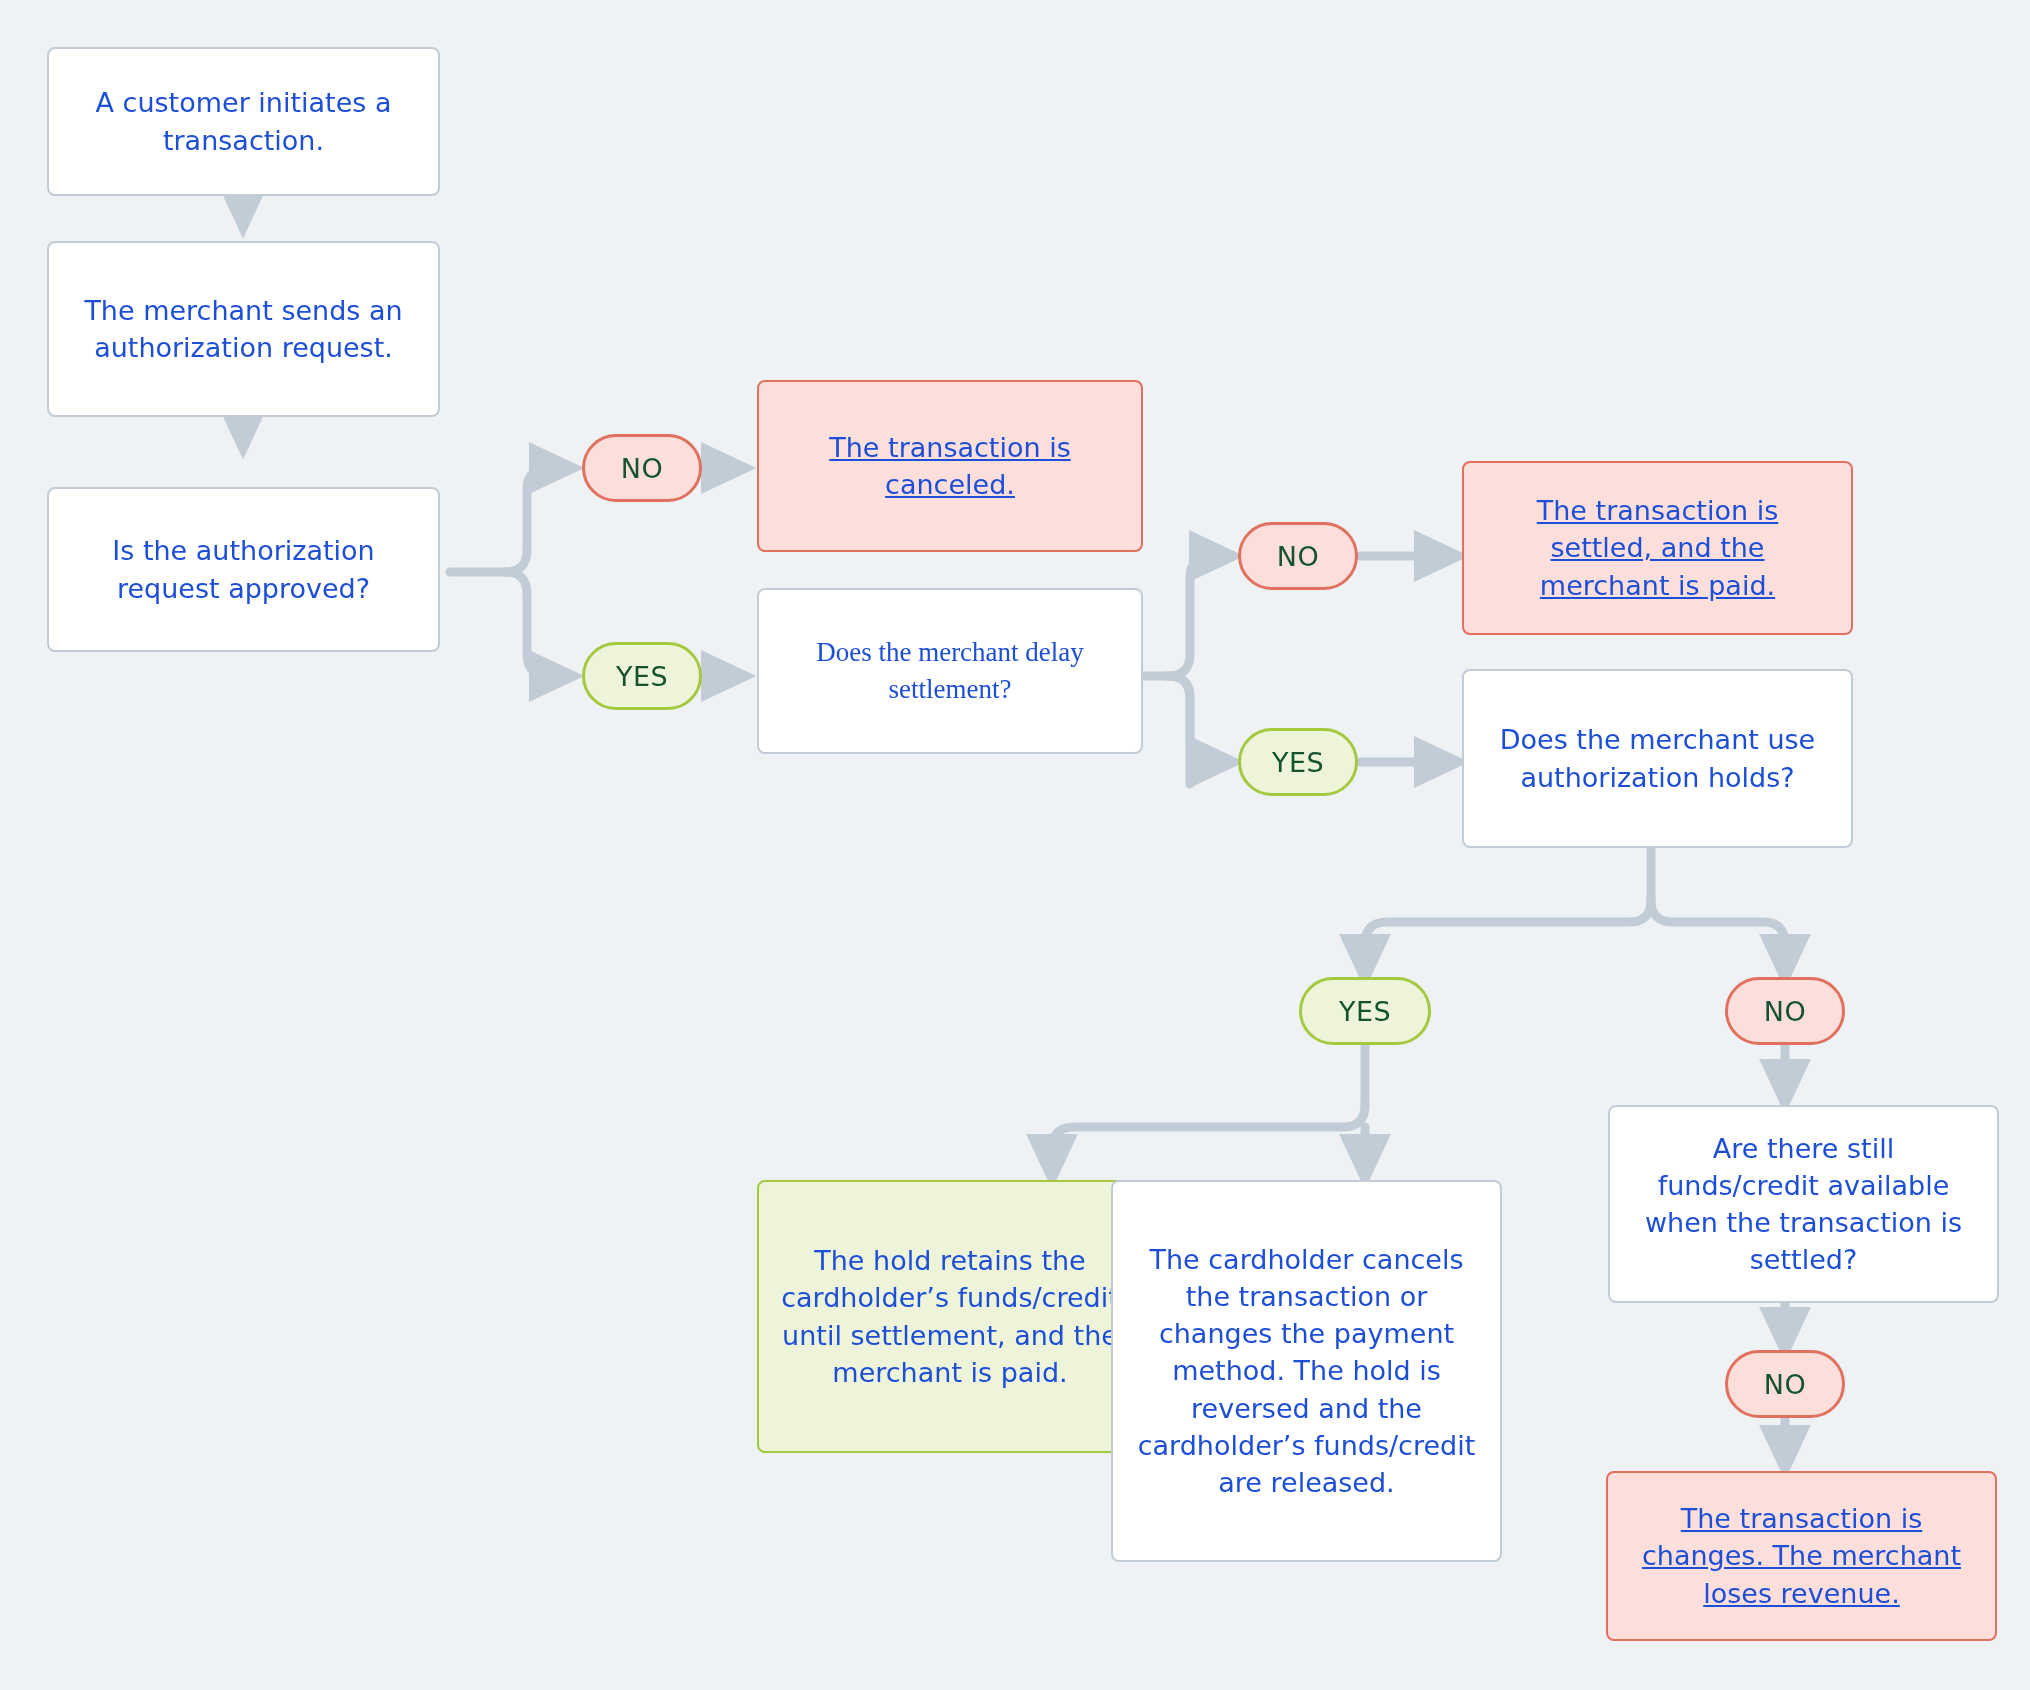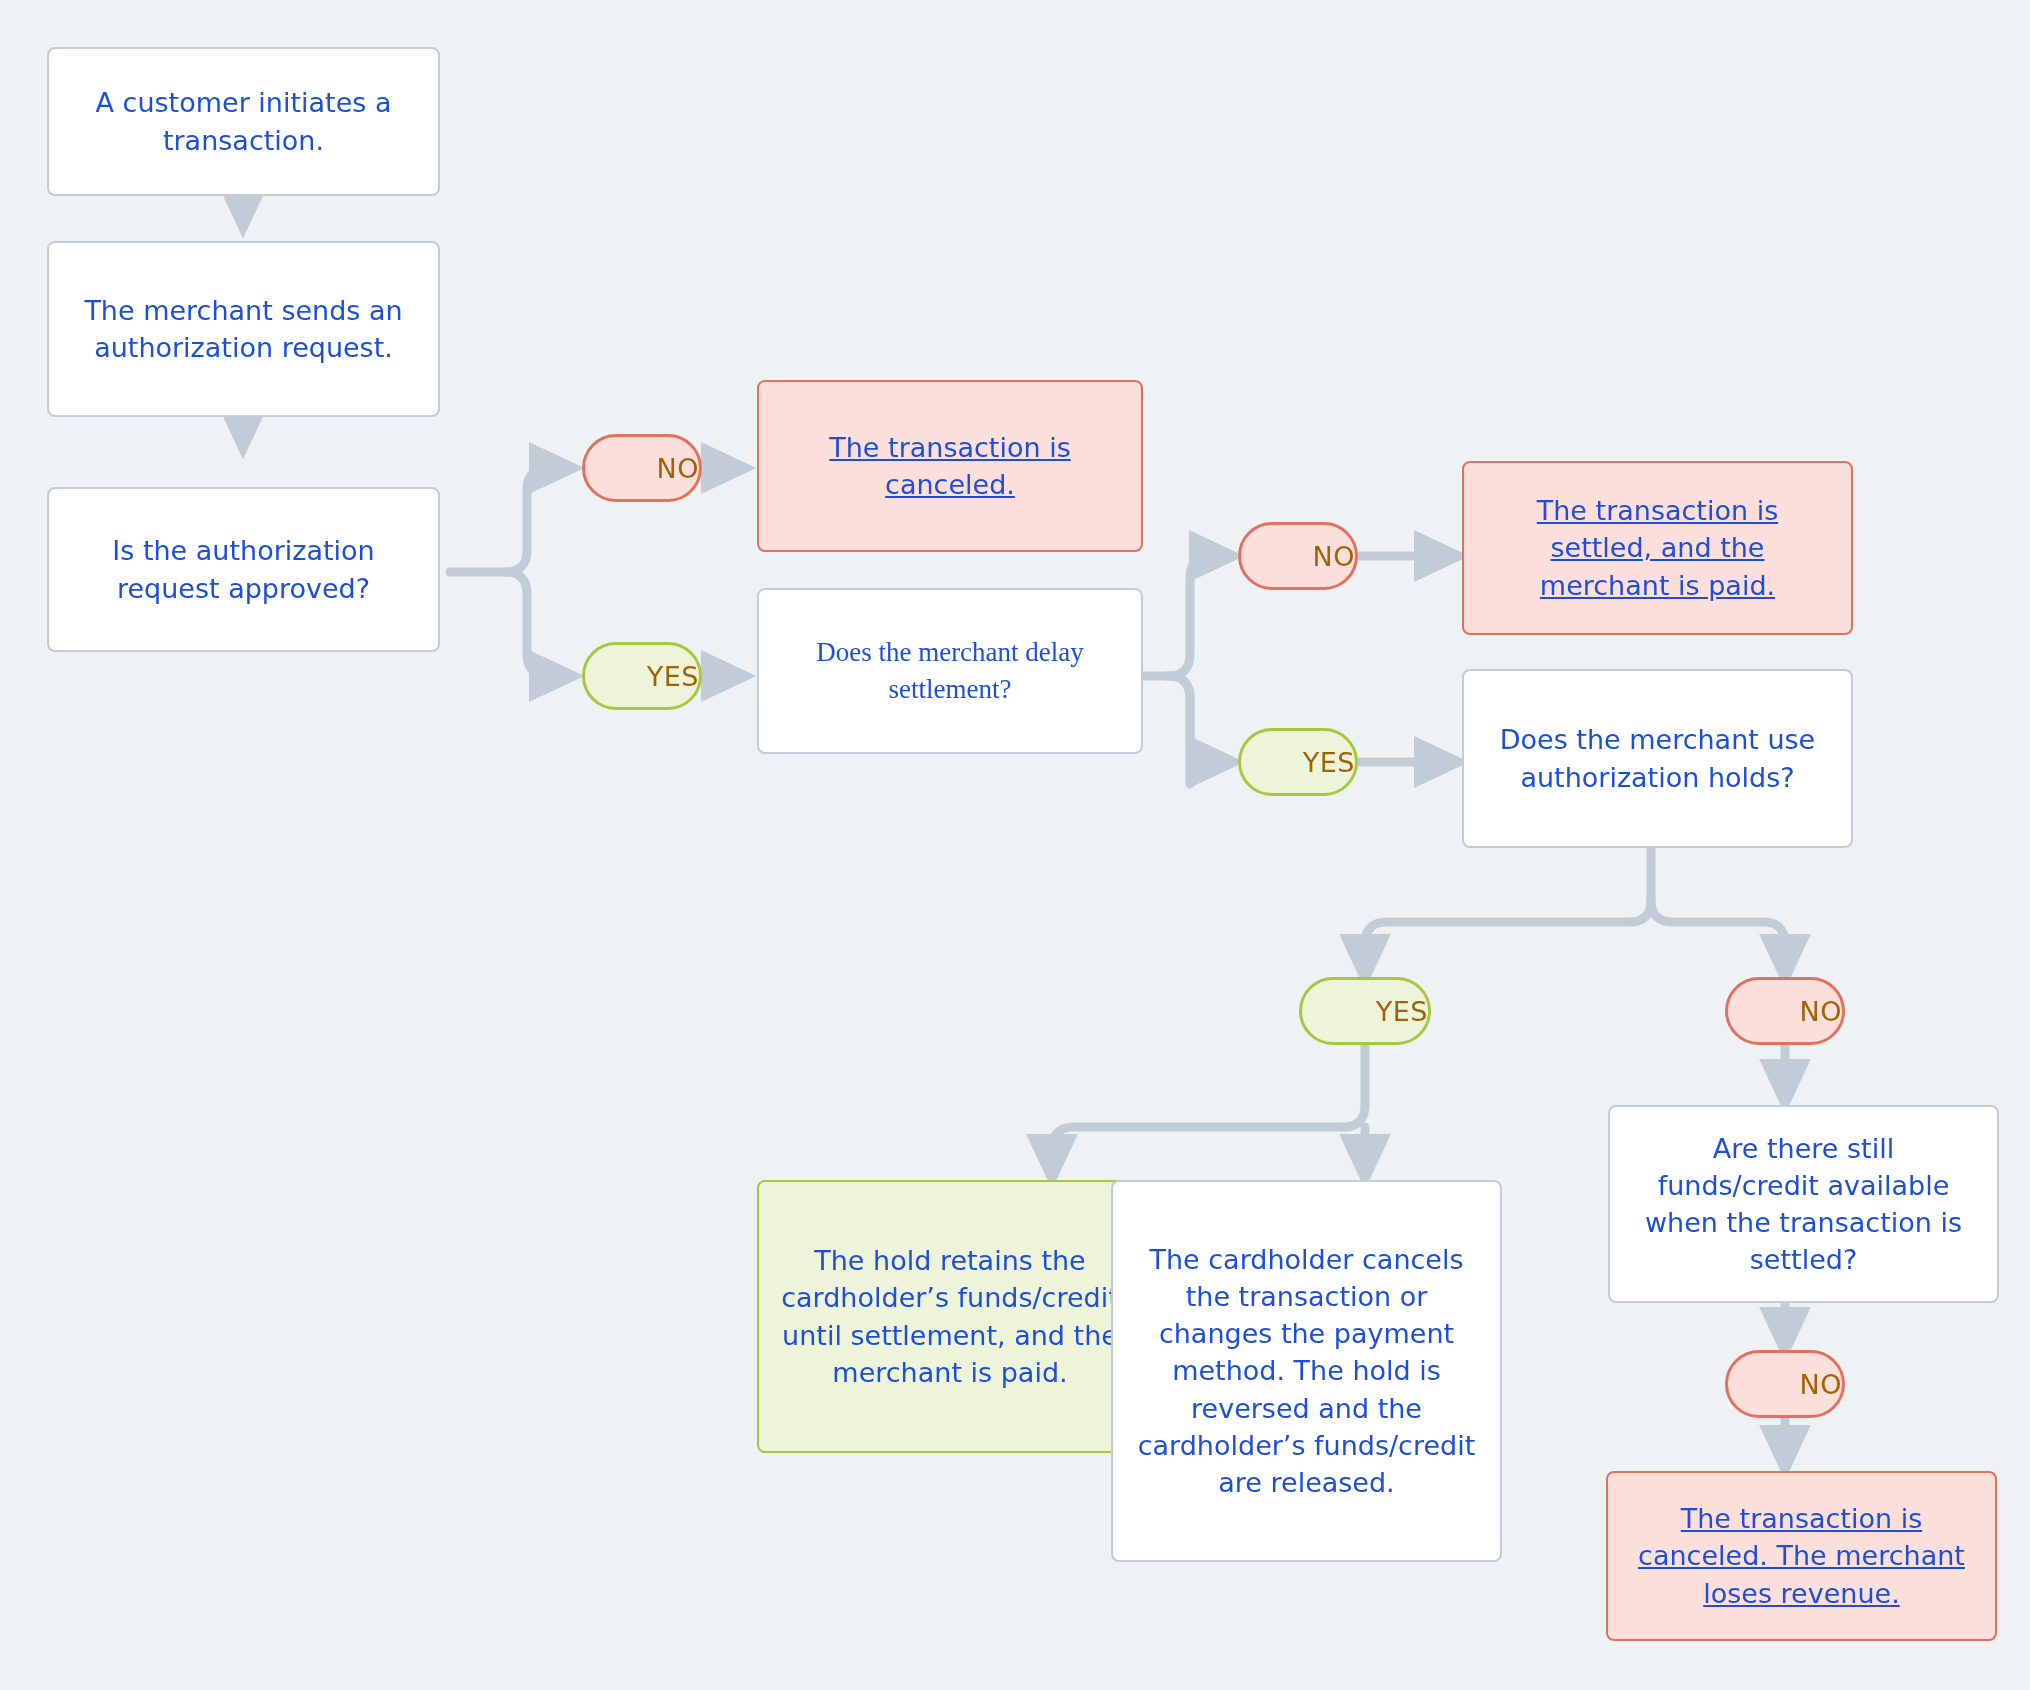--- a/index.html
+++ b/index.html
@@ -46,25 +46,25 @@
   }
   .node.green {
     background: #edf4d9;
     border-color: #a4c93f;
   }
   .pill {
     position: absolute;
     z-index: 3;
     display: flex;
     align-items: center;
-    justify-content: flex-end;
+    justify-content: center;
     border-radius: 999px;
     font-size: 27px;
     letter-spacing: 0.5px;
-    color: #a16207;
+    color: #14532d;
   }
   .pill.no {
     background: #fcdedb;
     border: 3px solid #e2705f;
   }
   .pill.yes {
     background: #edf4d9;
     border: 3px solid #a4c93f;
   }
   .node span, .pill span { display: block; }
@@ -185,16 +185,16 @@
 
   <div class="node" style="left:1608px; top:1105px; width:391px; height:198px;">
     <span>Are there still funds/credit available when the transaction is settled?</span>
   </div>
 
   <div class="pill no" style="left:1725px; top:1350px; width:120px; height:68px;">
     <span>NO</span>
   </div>
 
   <div class="node red" style="left:1606px; top:1471px; width:391px; height:170px;">
-    <span>The transaction is canceled. The merchant loses revenue.</span>
+    <span>The transaction is changes. The merchant loses revenue.</span>
   </div>
 
 </div>
 
 </body></html>

